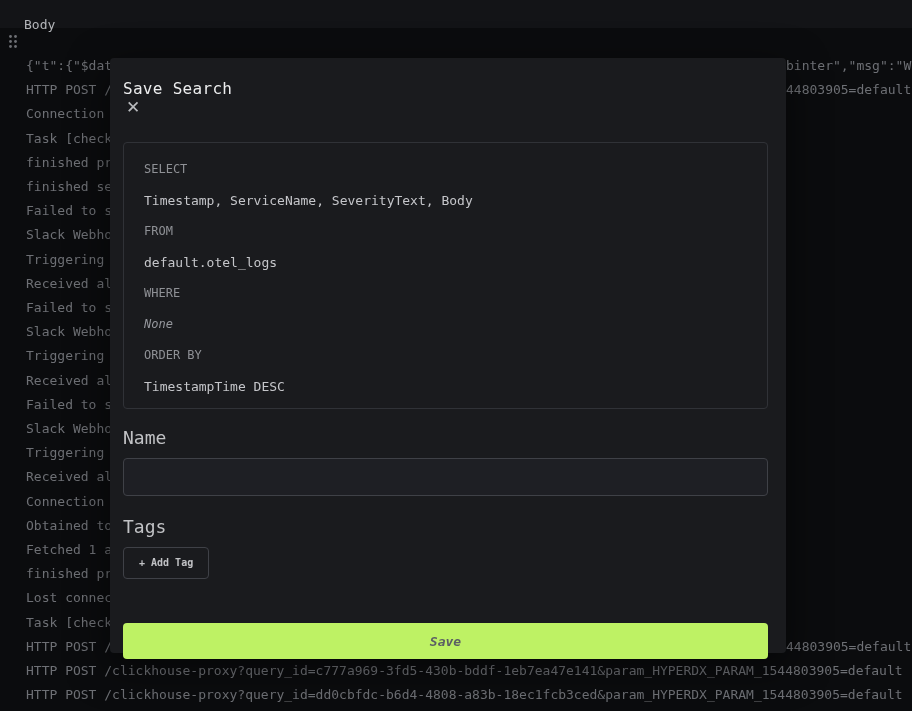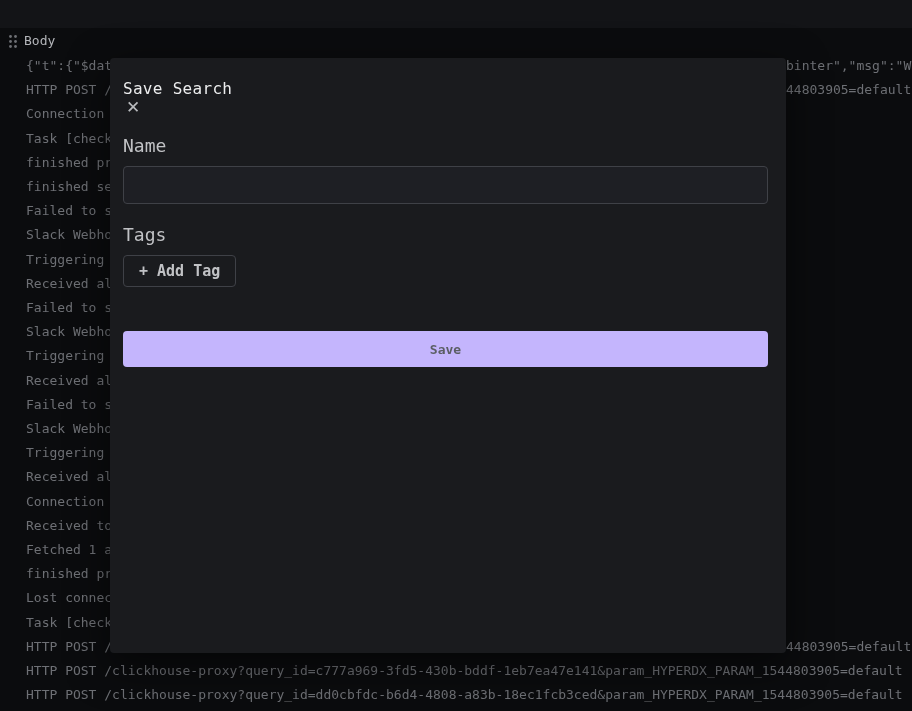--- a/index.html
+++ b/index.html
@@ -4,21 +4,21 @@
 <style>
   html,body{margin:0;padding:0;}
   body{
     width:912px;height:711px;position:relative;overflow:hidden;
     background:#0b0c0e;
     font-family:"DejaVu Sans Mono","Liberation Mono",monospace;
   }
   
   .top-band{position:absolute;left:0;top:0;width:912px;height:28px;background:#131417;}
   .col-header{
-    position:absolute;left:24px;top:29px;height:24px;line-height:24px;
+    position:absolute;left:24px;top:13px;height:24px;line-height:24px;
     color:#b3b5b9;font-size:13px;white-space:nowrap;
   }
   .grip{position:absolute;left:8px;top:34px;}
   .log-layer{position:absolute;left:0;top:0;width:912px;height:711px;}
   .log-row{
     position:absolute;left:26px;height:24px;line-height:24px;
     color:#6e7075;font-size:13px;white-space:nowrap;width:1400px;
   }
   .log-right{position:absolute;left:760px;top:0;white-space:nowrap;}
   
@@ -46,28 +46,29 @@
   .name-input{
     display:block;box-sizing:border-box;width:100%;height:38px;margin-top:12px;
     background:#1e1f24;border:1px solid #3f4147;border-radius:4px;
     color:#c5c6ca;font-size:13px;padding:0 12px;outline:none;
     font-family:"DejaVu Sans Mono","Liberation Mono",monospace;
   }
   .tags-label{margin-top:23px;}
   .add-tag-btn{
     margin-top:12px;display:inline-block;height:32px;line-height:30px;
     background:transparent;border:1px solid #3f4147;border-radius:4px;
-    color:#c1c2c5;font-size:15px;font-weight:bold;padding:0 15px;cursor:pointer;
+    color:#c1c2c5;font-size:10px;font-weight:bold;padding:0 15px;cursor:pointer;
     font-family:"DejaVu Sans Mono","Liberation Mono",monospace;
   }
   .save-btn{
     display:block;box-sizing:border-box;width:100%;height:36px;margin-top:44px;
-    background:#c4b5fd;border:none;border-radius:4px;
+    background:#bef264;border:none;border-radius:4px;
     color:#5b5e64;font-size:13px;font-weight:bold;cursor:default;
     font-family:"DejaVu Sans Mono","Liberation Mono",monospace;
+    font-style:italic;
   }
 </style>
 </head>
 <body>
 
 <div class="top-band"></div>
 
 <span class="grip">
   <svg width="10" height="15" viewBox="0 0 10 15">
     <g fill="#6e7075">
@@ -95,36 +96,46 @@
     <div class="log-row" style="top: 271.8px;"><span>Received al</span></div>
     <div class="log-row" style="top: 296px;"><span>Failed to s</span></div>
     <div class="log-row" style="top: 320.2px;"><span>Slack Webho</span></div>
     <div class="log-row" style="top: 344.4px;"><span>Triggering </span></div>
     <div class="log-row" style="top: 368.6px;"><span>Received al</span></div>
     <div class="log-row" style="top: 392.8px;"><span>Failed to s</span></div>
     <div class="log-row" style="top: 417px;"><span>Slack Webho</span></div>
     <div class="log-row" style="top: 441.2px;"><span>Triggering </span></div>
     <div class="log-row" style="top: 465.4px;"><span>Received al</span></div>
     <div class="log-row" style="top: 489.6px;"><span>Connection </span></div>
-    <div class="log-row" style="top: 513.8px;"><span>Received to</span></div>
+    <div class="log-row" style="top: 513.8px;"><span>Obtained to</span></div>
     <div class="log-row" style="top: 538px;"><span>Fetched 1 a</span></div>
     <div class="log-row" style="top: 562.2px;"><span>finished pr</span></div>
     <div class="log-row" style="top: 586.4px;"><span>Lost connec</span></div>
     <div class="log-row" style="top: 610.6px;"><span>Task [check</span></div>
     <div class="log-row" style="top: 634.8px;"><span>HTTP POST /</span><span class="log-right">44803905=default</span></div>
     <div class="log-row" style="top: 659px;"><span>HTTP POST /clickhouse-proxy?query_id=c777a969-3fd5-430b-bddf-1eb7ea47e141&amp;param_HYPERDX_PARAM_1544803905=default</span></div>
     <div class="log-row" style="top: 683.2px;"><span>HTTP POST /clickhouse-proxy?query_id=dd0cbfdc-b6d4-4808-a83b-18ec1fcb3ced&amp;param_HYPERDX_PARAM_1544803905=default</span></div>
   </div>
 
 <div class="modal">
   <div class="modal-header">
     <div class="modal-title">Save Search</div>
     <button class="close-btn">✕</button>
   </div>
 
+  <div class="query-box">
+      <div class="q-label">SELECT</div>
+      <div class="q-value">Timestamp, ServiceName, SeverityText, Body</div>
+      <div class="q-label">FROM</div>
+      <div class="q-value">default.otel_logs</div>
+      <div class="q-label">WHERE</div>
+      <div class="q-value italic">None</div>
+      <div class="q-label">ORDER BY</div>
+      <div class="q-value">TimestampTime DESC</div>
+    </div>
 
   <div class="field-label">Name</div>
   <input class="name-input" type="text" placeholder="" style="">
 
   <div class="field-label tags-label">Tags</div>
   <button class="add-tag-btn">+ Add Tag</button>
 
   <button class="save-btn" disabled="">Save</button>
 </div>
 

